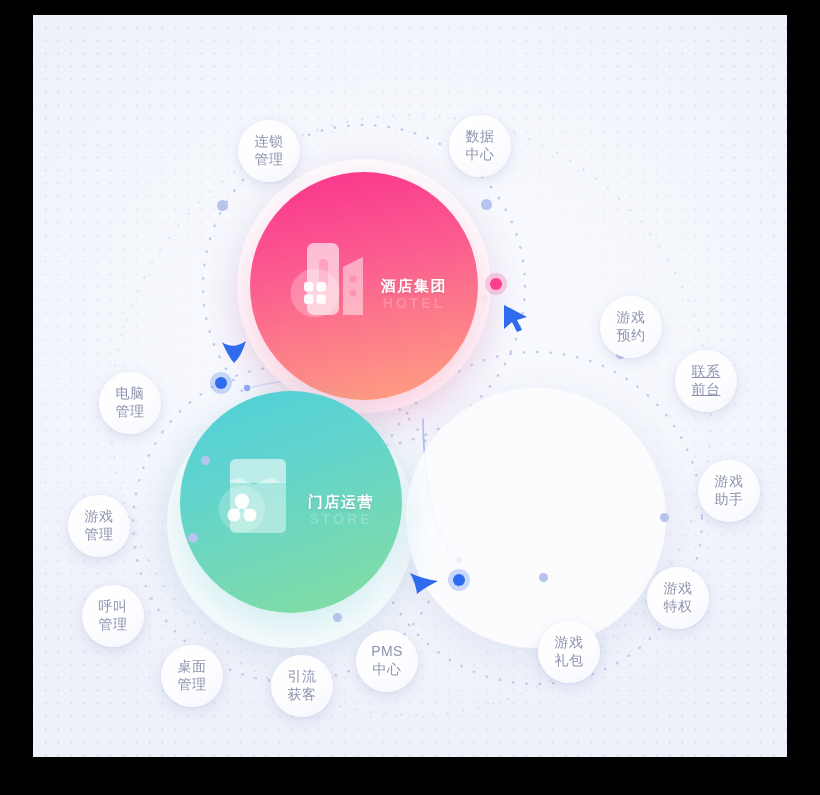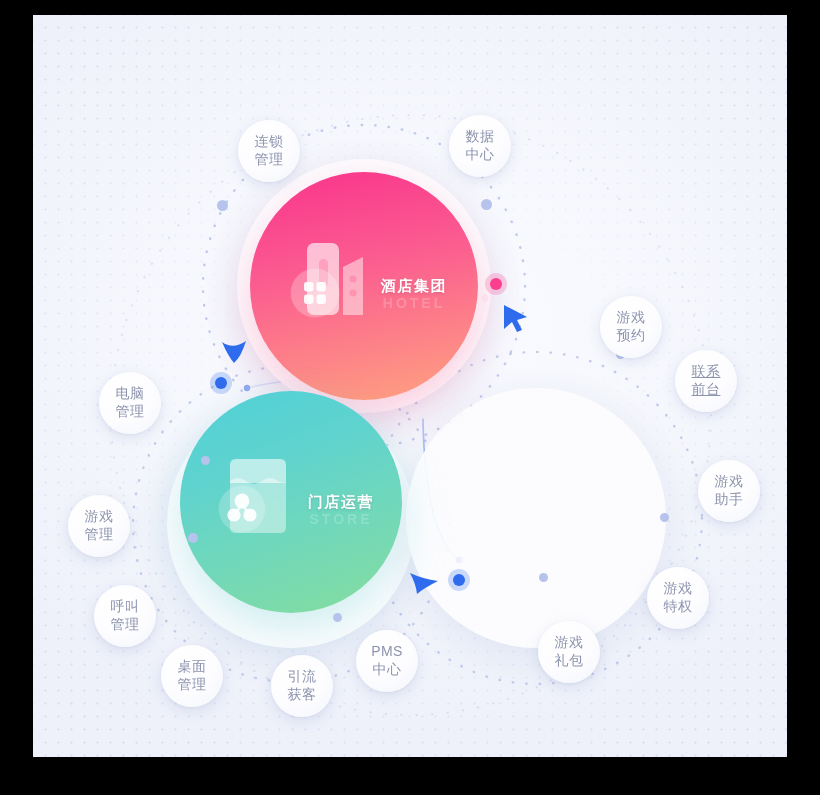--- a/index.html
+++ b/index.html
@@ -333,21 +333,21 @@
             <span>引流</span>
             <span>获客</span>
           </div>
         </div>
         <div class="bubble" style="left: 128px; top: 630px; width: 62px; height: 62px;">
           <div>
             <span>桌面</span>
             <span>管理</span>
           </div>
         </div>
-        <div class="bubble" style="left: 61px; top: 570px; width: 62px; height: 62px; align-items: center;">
+        <div class="bubble" style="left: 49px; top: 570px; width: 62px; height: 62px; align-items: center;">
           <div>
             <span>呼叫</span>
             <span>管理</span>
           </div>
         </div>
         <div class="bubble" style="left: 35px; top: 480px; width: 62px; height: 62px;">
           <div>
             <span>游戏</span>
             <span>管理</span>
           </div>

